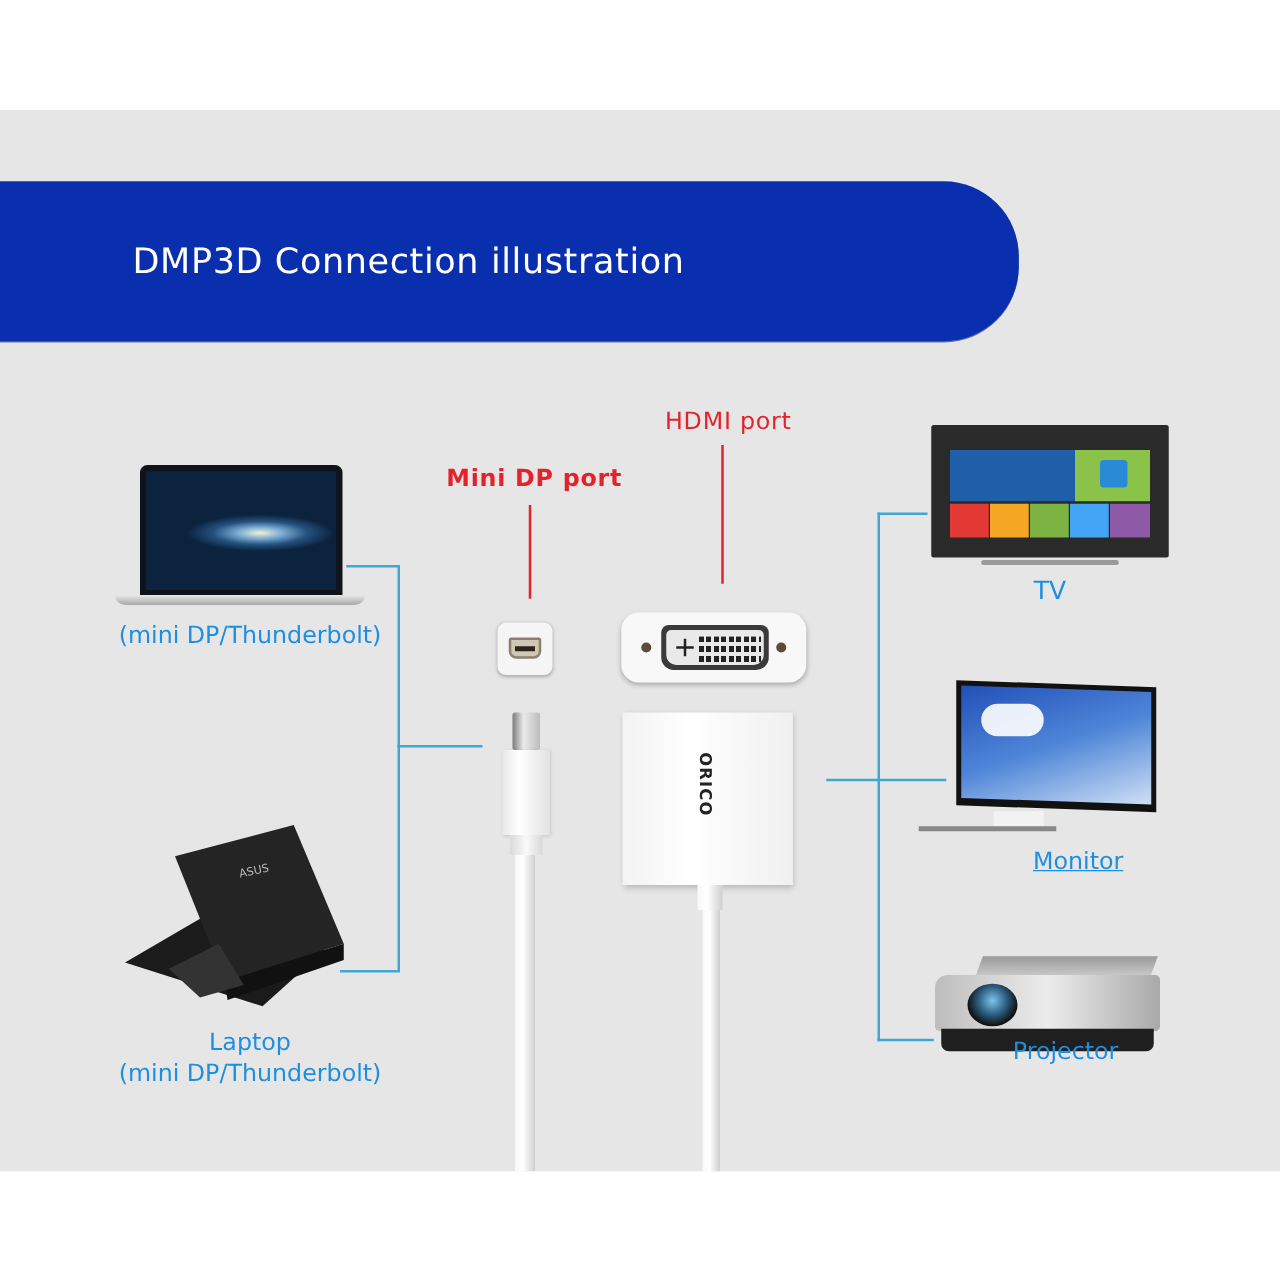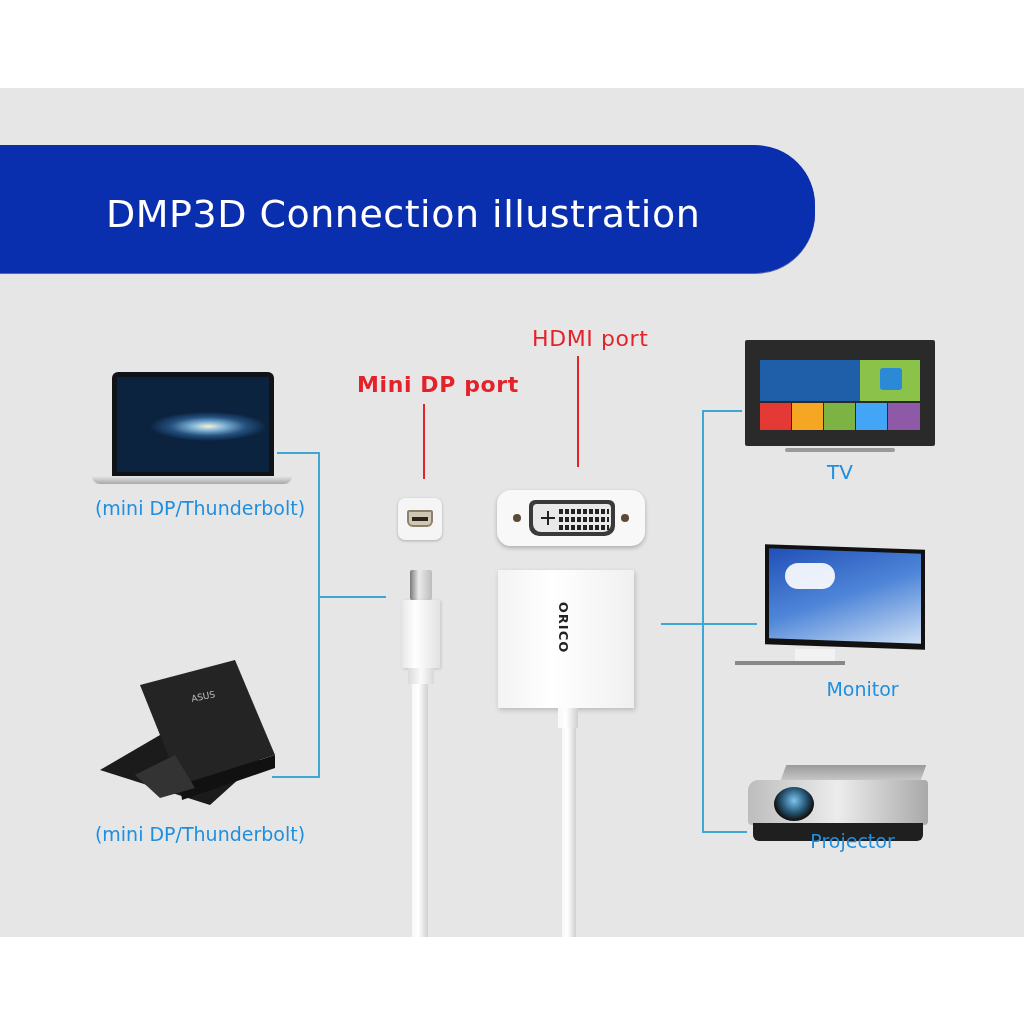--- a/index.html
+++ b/index.html
@@ -1,21 +1,21 @@
 <!DOCTYPE html>
 <html><head>
 <meta charset="utf-8">
 <style>
   html,body{margin:0;padding:0;}
   body{width:1024px;height:1024px;background:#ffffff;position:relative;overflow:hidden;font-family:"DejaVu Sans","Liberation Sans",sans-serif;}
   .panel{position:absolute;left:0;top:88px;width:1024px;height:849px;background:#e6e6e6;}
   .banner{position:absolute;left:0;top:145px;width:815px;height:128px;background:#0a2fae;border-radius:0 60px 60px 0;box-shadow:0 1px 0 #5a6aa8;}
-  .banner-title{position:absolute;left:106px;top:192px;color:#fff;font-size:38px;letter-spacing:0.5px;font-family:"DejaVu Sans",sans-serif;white-space:nowrap;}
+  .banner-title{position:absolute;left:106px;top:192px;color:#fff;font-size:28px;letter-spacing:0.5px;font-family:"DejaVu Sans",sans-serif;white-space:nowrap;}
   .lbl{position:absolute;color:#1e8fe0;font-size:19px;text-align:center;white-space:nowrap;line-height:25px;}
-  .red{position:absolute;color:#e4222a;font-size:22px;white-space:nowrap;letter-spacing:0.6px;text-align:center;}
+  .red{position:absolute;color:#e4222a;font-size:19px;white-space:nowrap;letter-spacing:0.6px;text-align:center;}
   .ln{position:absolute;background:#3fa7d6;}
   .rl{position:absolute;background:#e4222a;width:2px;}
   
   .mac{position:absolute;left:92px;top:372px;width:200px;height:117px;}
   .mac .screen{position:absolute;left:20px;top:0;width:162px;height:104px;background:#101418;border-radius:6px 6px 0 0;}
   .mac .disp{position:absolute;left:5px;top:5px;right:5px;bottom:4px;background:radial-gradient(ellipse 45% 18% at 60% 52%,#f5f2d0 0%,#7fb0d5 25%,#24517f 55%,#0c2340 85%);transform:none;}
   .mac .base{position:absolute;left:0;top:104px;width:200px;height:8px;background:linear-gradient(#e8e8e8,#a8a8a8);border-radius:0 0 8px 8px;}
   .asus{position:absolute;left:100px;top:660px;width:180px;height:155px;}
   .tv{position:absolute;left:745px;top:340px;width:190px;height:118px;}
   .tv .frame{position:absolute;left:0;top:0;width:190px;height:106px;background:#2a2a2a;border-radius:2px;overflow:hidden;}
@@ -59,20 +59,21 @@
 <div class="asus">
   <svg width="180" height="155" viewBox="0 0 180 155">
     <polygon points="0,110 60,75 160,100 110,145" fill="#1b1b1b"></polygon>
     <polygon points="40,25 135,0 175,95 80,125" fill="#242424"></polygon>
     <polygon points="80,125 175,95 175,108 82,140" fill="#111"></polygon>
     <polygon points="35,115 75,95 95,128 60,138" fill="#333"></polygon>
     <text x="92" y="42" fill="#bbb" font-size="9" font-family="DejaVu Sans, sans-serif" transform="rotate(-12 92 42)">ASUS</text>
   </svg>
 </div>
 <div class="lbl" style="left:70px;top:822px;width:260px;">
+  <div>Laptop</div>
   <div>(mini DP/Thunderbolt)</div>
 </div>
 
 <div class="ln" style="left:277px;top:452px;width:43px;height:2px;"></div>
 <div class="ln" style="left:318px;top:452px;width:2px;height:325px;"></div>
 <div class="ln" style="left:272px;top:776px;width:48px;height:2px;"></div>
 <div class="ln" style="left:318px;top:596px;width:68px;height:2px;"></div>
 
 <div class="red" style="left:357px;top:372px;font-weight:bold;">Mini DP port</div>
 <div class="rl" style="left:423px;top:404px;height:75px;"></div>
@@ -127,21 +128,21 @@
 </div>
 <div class="lbl" style="left:800px;top:460px;width:80px;font-size:20px;">TV</div>
 
 <div class="mon">
   <div style="position:absolute;left:30px;top:2px;width:160px;height:100px;background:#111;transform:skewY(2deg);"></div>
   <div style="position:absolute;left:34px;top:6px;width:152px;height:90px;background:linear-gradient(160deg,#2150b8,#4f86d8 50%,#cfe0f5);transform:skewY(2deg);"></div>
   <div style="position:absolute;left:50px;top:18px;width:50px;height:26px;background:#fff;border-radius:20px;opacity:.9;"></div>
   <div style="position:absolute;left:60px;top:104px;width:40px;height:14px;background:#f2f2f2;"></div>
   <div style="position:absolute;left:0;top:116px;width:110px;height:4px;background:#888;"></div>
 </div>
-<div class="lbl" style="left:810px;top:677px;width:105px;">Monitor</div>
+<div class="lbl" style="left:810px;top:677px;width:105px;text-decoration:underline;">Monitor</div>
 
 <div class="proj">
   <div style="position:absolute;left:35px;top:0;width:140px;height:18px;background:linear-gradient(#9a9a9a,#cfcfcf);transform:skewX(-20deg);"></div>
   <div style="position:absolute;left:0;top:15px;width:180px;height:45px;background:linear-gradient(90deg,#bdbdbd,#ececec 50%,#a9a9a9);border-radius:10px 4px 4px 4px;"></div>
   <div style="position:absolute;left:26px;top:22px;width:40px;height:34px;border-radius:50%;background:radial-gradient(circle at 50% 40%,#7fc4ec 0,#2a5d7f 40%,#111 70%);"></div>
   <div style="position:absolute;left:5px;top:58px;width:170px;height:18px;background:#1f1f1f;border-radius:0 0 6px 6px;"></div>
 </div>
 <div class="lbl" style="left:795px;top:829px;width:115px;">Projector</div>
 
 </body></html>

